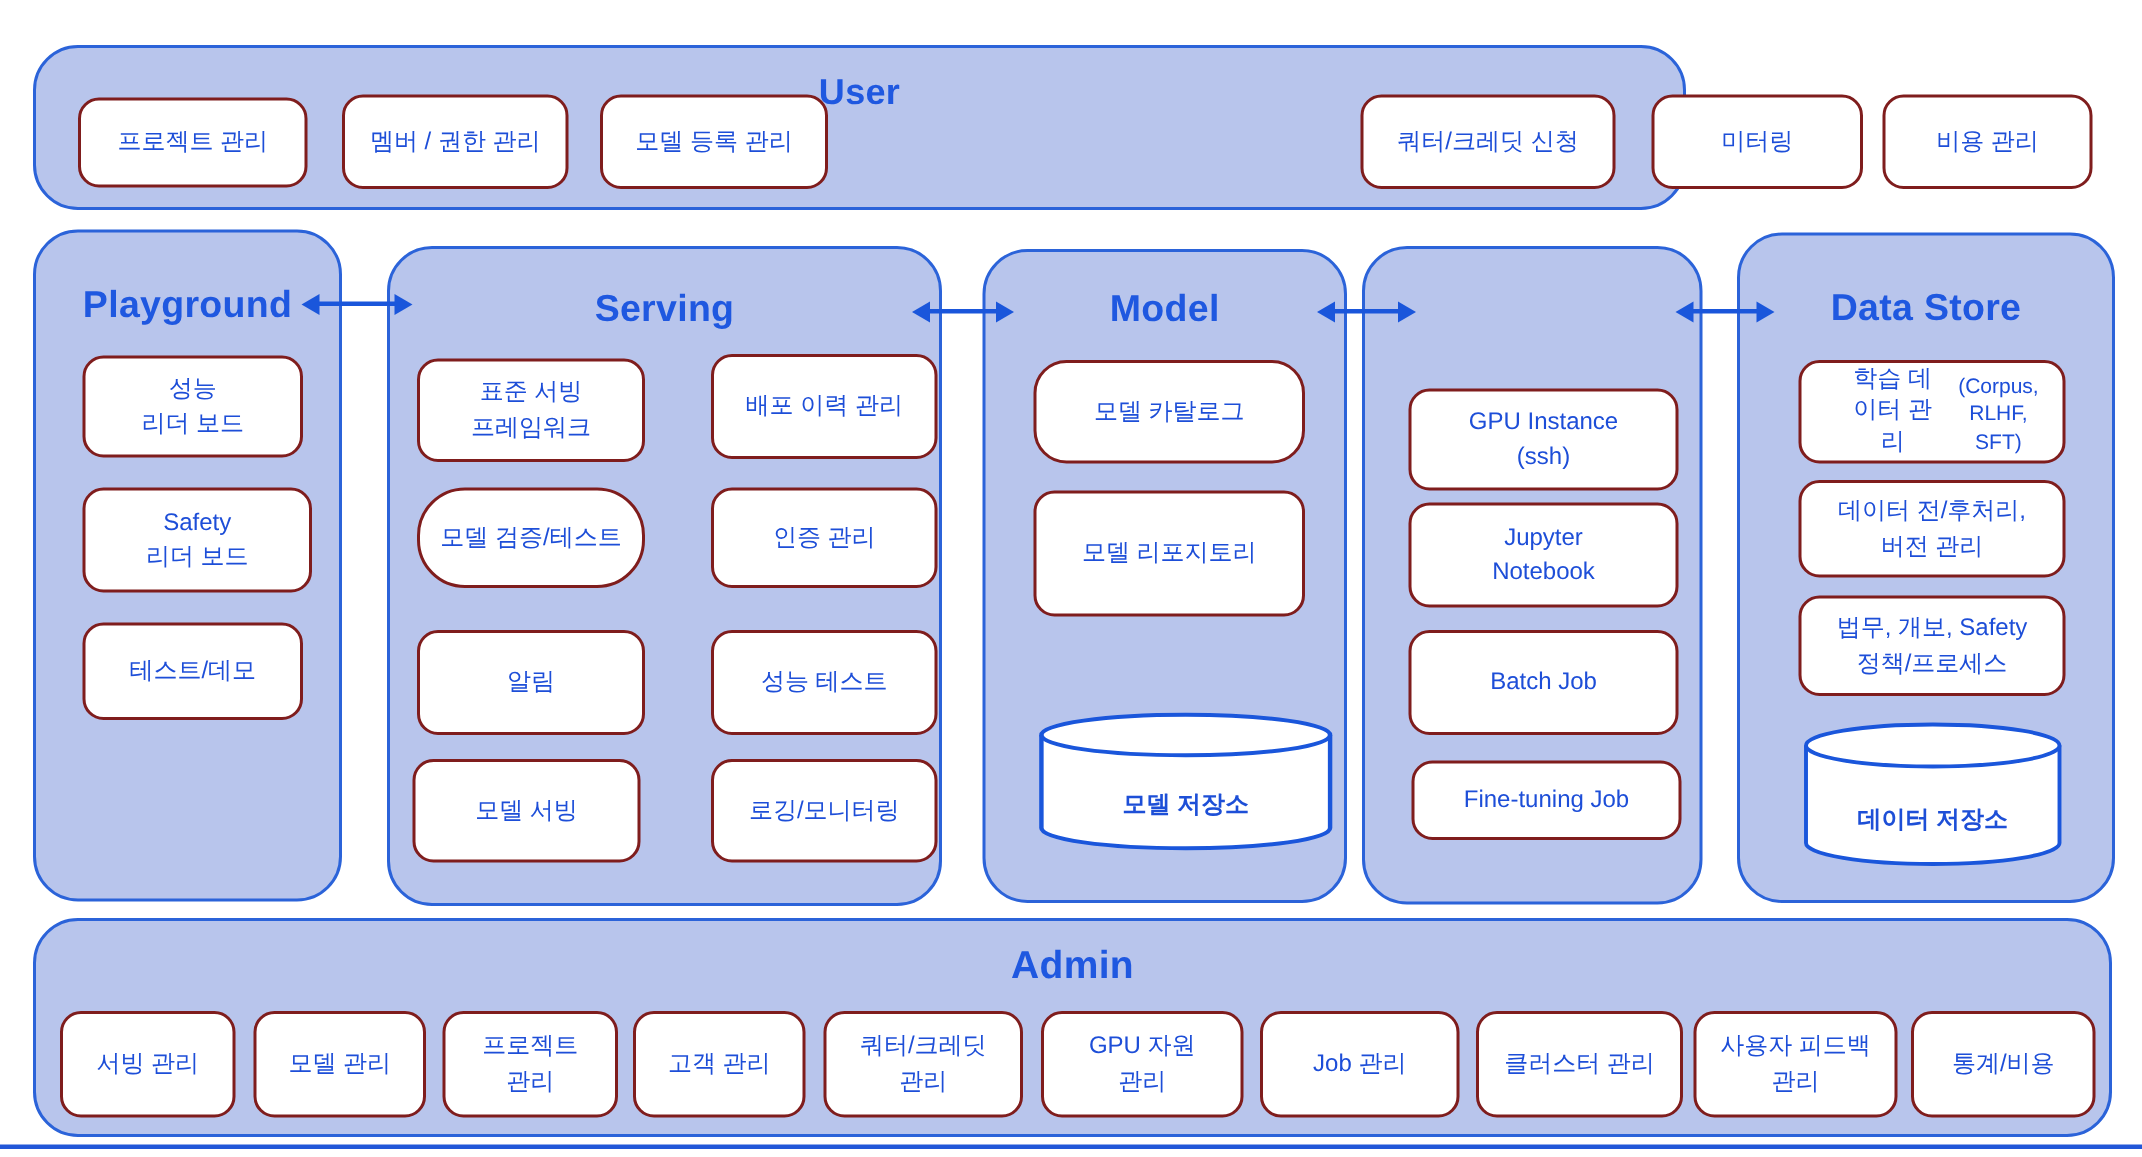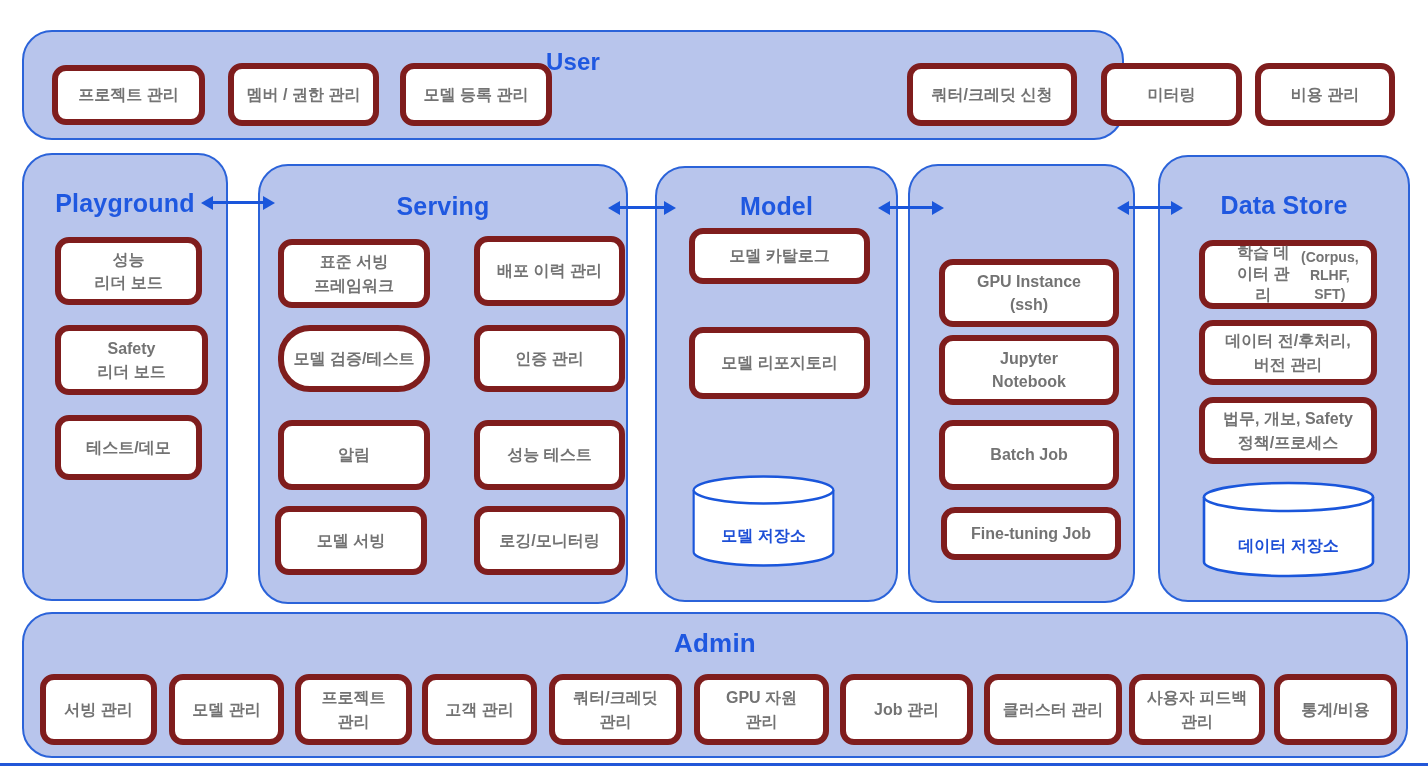--- a/index.html
+++ b/index.html
@@ -9,23 +9,23 @@
   }
   .panel{
     position:absolute;background:#b8c5ec;border:2px solid #2b63d9;border-radius:30px;
     box-sizing:border-box;
   }
   .ptitle{
     position:absolute;left:0;right:0;text-align:center;
     font-weight:bold;font-size:25px;color:#1f58e0;letter-spacing:.2px;
   }
   .box{
-    position:absolute;background:#ffffff;border:6px solid #7f1d1d;border-radius:14px;
+    position:absolute;background:#ffffff;border:2px solid #7f1d1d;border-radius:14px;
     box-sizing:border-box;display:flex;align-items:center;justify-content:center;
-    text-align:center;font-weight:bold;font-size:16px;color:#737373;
+    text-align:center;font-weight:normal;font-size:16px;color:#1d4ed8;
     white-space:pre-line;line-height:1.45;padding:2px 6px;
   }
   .box.col{line-height:1.3;padding-left:27px;}
   .box .l1{font-size:16px;}
   .box .l2{font-size:14px;margin-top:2px;}
   .harrow{position:absolute;height:3px;background:#1a56db;}
   .harrow::before{
     content:"";position:absolute;left:-11px;top:-5.5px;
     border-top:7px solid transparent;border-bottom:7px solid transparent;border-right:12px solid #1a56db;
   }
@@ -73,23 +73,23 @@
     <div class="box" style="left:18px;top:254px;width:152px;height:70px;">알림</div>
     <div class="box" style="left:15px;top:340px;width:152px;height:69px;">모델 서빙</div>
     <div class="box" style="left:214px;top:70px;width:151px;height:70px;">배포 이력 관리</div>
     <div class="box" style="left:214px;top:159px;width:151px;height:67px;">인증 관리</div>
     <div class="box" style="left:214px;top:254px;width:151px;height:70px;">성능 테스트</div>
     <div class="box" style="left:214px;top:340px;width:151px;height:69px;">로깅/모니터링</div>
   </div>
 
   <div class="panel" style="left:655px;top:166px;width:243px;height:436px;">
     <div class="ptitle" style="top:24px;text-align:center;">Model</div>
-    <div class="box" style="left:32px;top:60px;width:181px;height:56px;">모델 카탈로그</div>
-    <div class="box" style="left:32px;top:159px;width:181px;height:72px;text-align:center;">모델 리포지토리</div>
-    <div class="cyl" style="left:35px;top:306px;width:143px;height:95px;">
+    <div class="box" style="left:32px;top:72px;width:181px;height:69px;border-radius:22px;">모델 카탈로그</div>
+    <div class="box" style="left:32px;top:159px;width:181px;height:84px;text-align:center;">모델 리포지토리</div>
+    <div class="cyl" style="left:35px;top:306px;width:173px;height:95px;padding-left:24px;">
       <svg viewBox="0 0 173 95" preserveAspectRatio="none">
         <path d="M2 16 V78 a84.5 13.5 0 0 0 169 0 V16" fill="#ffffff" stroke="#1a56db" stroke-width="2.6"></path>
         <ellipse cx="86.5" cy="16" rx="84.5" ry="13.5" fill="#ffffff" stroke="#1a56db" stroke-width="2.6"></ellipse>
       </svg>
       <div class="cyl-label">모델 저장소</div>
     </div>
   </div>
 
   <div class="panel" style="left:908px;top:164px;width:227px;height:439px;">
     <div class="box" style="left:29px;top:93px;width:180px;height:68px;">GPU Instance

